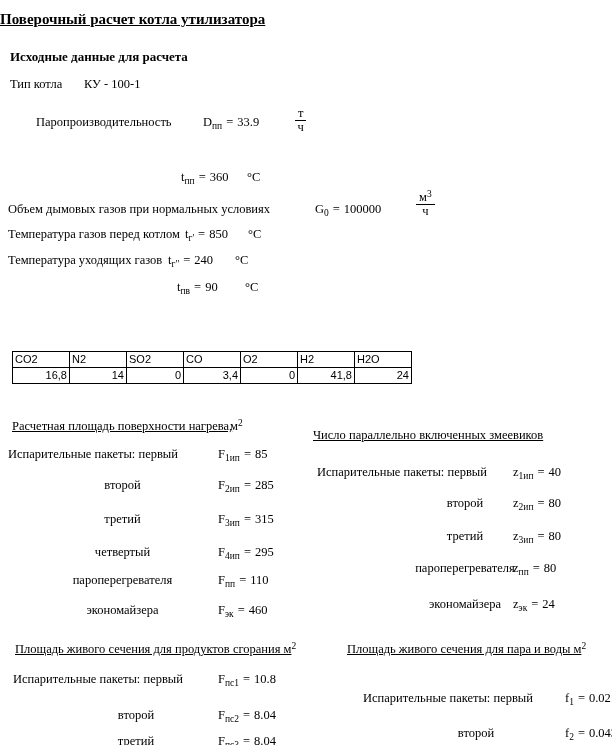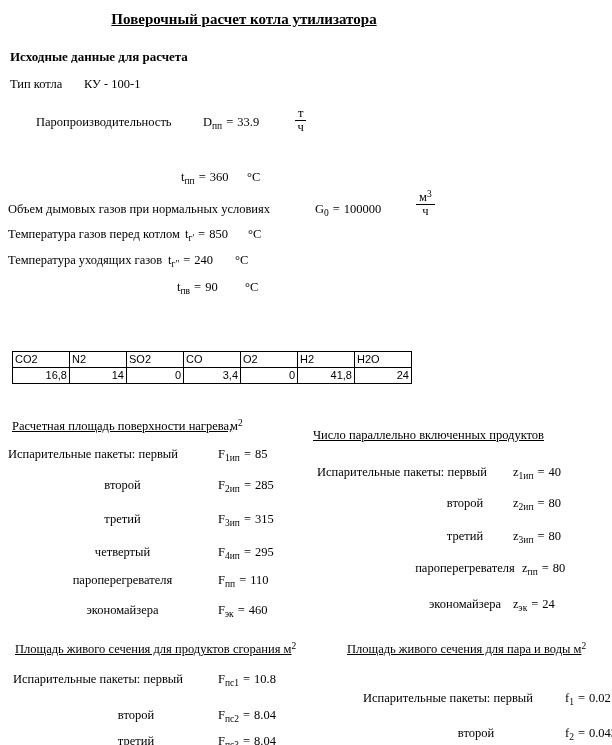--- a/index.html
+++ b/index.html
@@ -5,21 +5,21 @@
   html,body { margin:0; padding:0; background:#ffffff; }
   .page {
     position:relative; width:612px; height:745px; overflow:hidden;
     background:#ffffff; color:#000000;
     font-family:"Liberation Serif", serif; font-size:12.5px; line-height:15px;
   }
   .line { position:absolute; left:0; width:612px; height:16px; white-space:nowrap; }
   .abs { position:absolute; white-space:nowrap; }
   .u { text-decoration:underline; }
   .title {
-    position:absolute; top:12px; left:0; width:488px; text-align:center;
+    position:absolute; top:12px; left:0; width:488px; 
     font-size:15px; font-weight:bold; text-decoration:underline;
   }
   .h2 { position:absolute; font-weight:bold; font-size:13px; white-space:nowrap; }
   sub { font-size:9.5px; vertical-align:-3px; line-height:0; }
   sup { font-size:9.5px; vertical-align:4px; line-height:0; }
   .eq { padding:0 4px; }
   .frac { position:absolute; display:inline-block; text-align:center; line-height:13px; }
   .frac .num { display:block; border-bottom:1px solid #000; padding:0 3px; }
   .frac .den { display:block; }
   table.gas {
@@ -134,38 +134,38 @@
   <div class="line" style="top:573px;">
     <span class="cell-center" style="left:40px; width:165px;">пароперегревателя</span>
     <span class="abs" style="left:218px;"><span>F</span><sub>пп</sub><span class="eq">=</span><span>110</span></span>
   </div>
   <div class="line" style="top:603px;">
     <span class="cell-center" style="left:40px; width:165px;">экономайзера</span>
     <span class="abs" style="left:218px;"><span>F</span><sub>эк</sub><span class="eq">=</span><span>460</span></span>
   </div>
 
   <div class="line" style="top:428px;">
-    <span class="abs u" style="left:313px;">Число параллельно включенных продуктов</span>
+    <span class="abs u" style="left:313px;">Число параллельно включенных змеевиков</span>
   </div>
 
   <div class="line" style="top:465px;">
     <span class="abs" style="left:317px;">Испарительные пакеты: первый</span>
     <span class="abs" style="left:513px;"><span>z</span><sub>1ип</sub><span class="eq">=</span><span>40</span></span>
   </div>
   <div class="line" style="top:496px;">
     <span class="cell-center" style="left:385px; width:160px;">второй</span>
     <span class="abs" style="left:513px;"><span>z</span><sub>2ип</sub><span class="eq">=</span><span>80</span></span>
   </div>
   <div class="line" style="top:529px;">
     <span class="cell-center" style="left:385px; width:160px;">третий</span>
     <span class="abs" style="left:513px;"><span>z</span><sub>3ип</sub><span class="eq">=</span><span>80</span></span>
   </div>
   <div class="line" style="top:561px;">
     <span class="cell-center" style="left:385px; width:160px;">пароперегревателя</span>
-    <span class="abs" style="left:513px;margin-left:9px;"><span>z</span><sub>пп</sub><span class="eq">=</span><span>80</span></span>
+    <span class="abs" style="left:513px;"><span>z</span><sub>пп</sub><span class="eq">=</span><span>80</span></span>
   </div>
   <div class="line" style="top:597px;">
     <span class="cell-center" style="left:385px; width:160px;">экономайзера</span>
     <span class="abs" style="left:513px;"><span>z</span><sub>эк</sub><span class="eq">=</span><span>24</span></span>
   </div>
 
   <div class="line" style="top:642px;">
     <span class="abs" style="left:15px;"><span class="u">Площадь живого сечения для продуктов сгорания м</span><sup>2</sup></span>
   </div>
 

